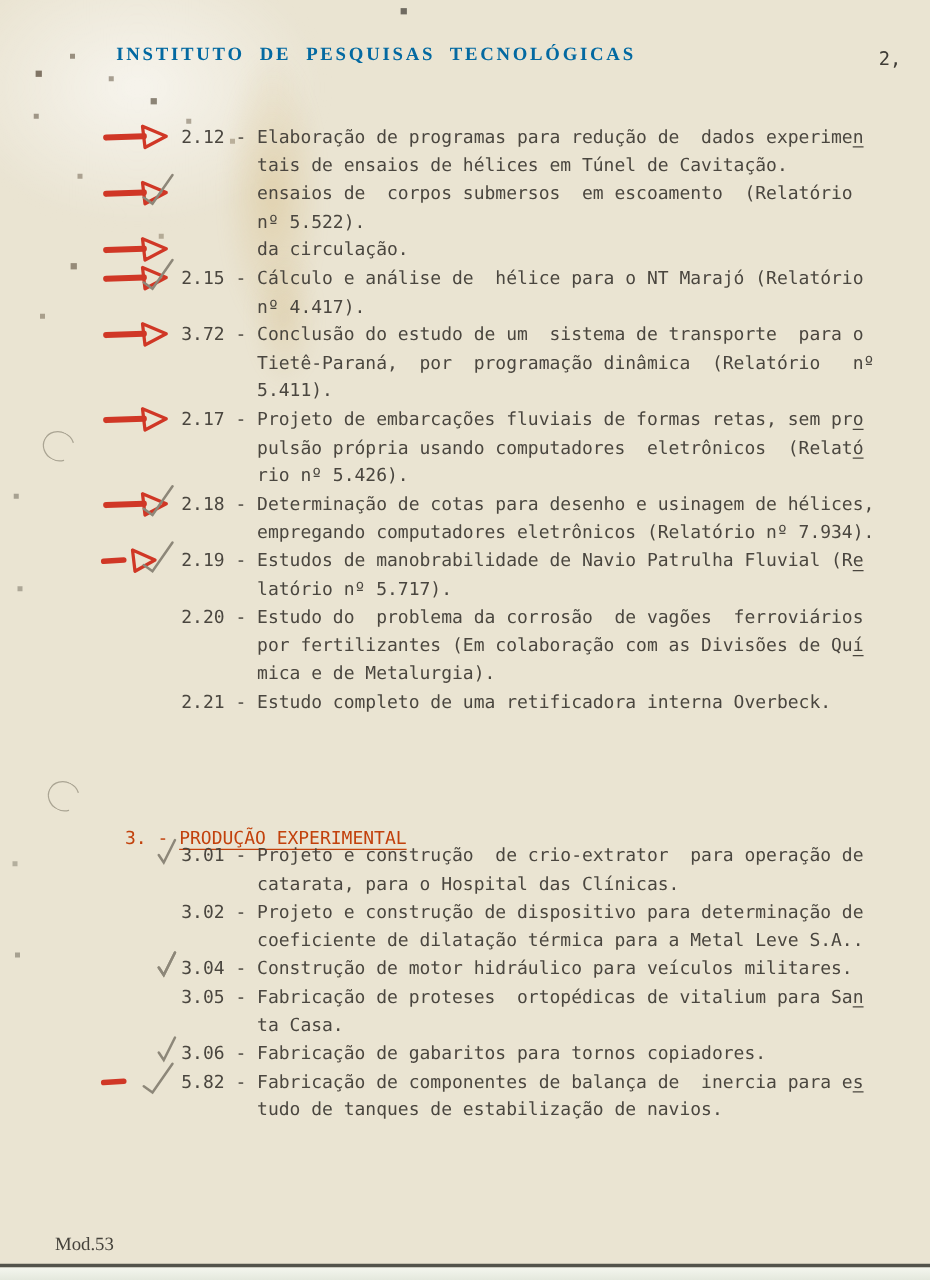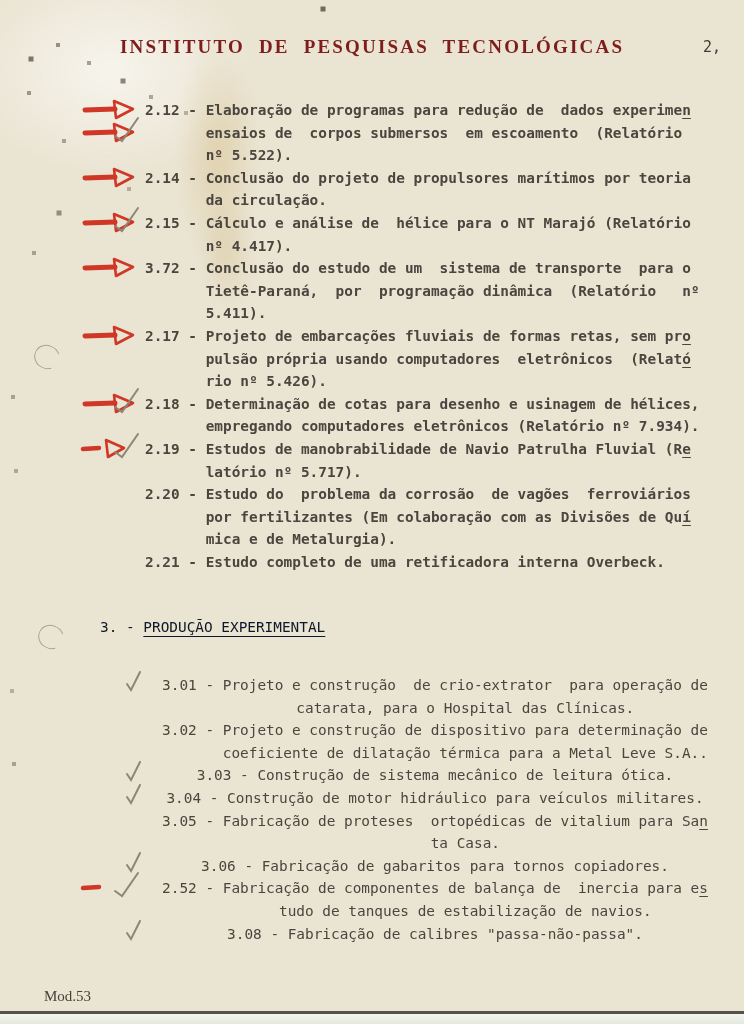--- a/index.html
+++ b/index.html
@@ -24,28 +24,28 @@
         128px 188px 0 1px rgba(100,84,60,.4), 58px 212px 0 1.5px rgba(80,66,48,.55),
         33px 252px 0 1px rgba(90,76,56,.45), 322px 8px 0 1.5px rgba(60,56,48,.7),
         12px 396px 0 1px rgba(100,94,80,.5), 15px 470px 0 1px rgba(100,94,80,.45),
         11px 690px 0 1px rgba(100,94,80,.4), 13px 763px 0 1px rgba(100,94,80,.5);}
   .pencil-circle{position:absolute;width:24px;height:22px;border:1.6px solid rgba(118,112,96,.55);
         border-radius:50%;border-right-color:transparent;transform:rotate(28deg);}
   #circle1{left:34px;top:345px;}
   #circle2{left:38px;top:625px;}
   
   .inst{position:absolute;left:93px;top:36px;font-family:"Liberation Serif","DejaVu Serif",serif;
-        font-size:19px;font-weight:600;letter-spacing:2.2px;color:#7f1d1d;white-space:pre;margin-left:27px;}
+        font-size:15px;font-weight:600;letter-spacing:2.2px;color:#0369a1;white-space:pre;}
   .pagenum{position:absolute;left:703px;top:38px;font-size:15px;color:#3f3c36;}
   
   .col{position:absolute;font-size:14.4px;line-height:22.6px;white-space:pre;color:var(--ink,#4a463f);}
-  #sec2{left:145px;top:99px;width:580px;font-weight:bold;}
-  #sec3{left:145px;top:674px;width:580px;text-align:center;}
-  .heading3{position:absolute;left:100px;top:616px;font-size:14.4px;line-height:22.6px;
-        white-space:pre;color:#0f172a;}
+  #sec2{left:145px;top:99px;width:580px;}
+  #sec3{left:145px;top:674px;width:580px;}
+  .heading3{position:absolute;left:100px;top:660px;font-size:14.4px;line-height:22.6px;
+        white-space:pre;color:#c2410c;}
   .heading3 .underline{text-decoration:underline;text-underline-offset:4px;
         text-decoration-thickness:1.4px;}
   .line{position:relative;}
   .u{text-decoration:underline;text-underline-offset:3px;text-decoration-thickness:1.4px;}
   .markzone{position:absolute;left:-64px;top:-3px;width:62px;height:26px;pointer-events:none;}
   .markzone svg{display:block;width:62px;height:26px;overflow:visible;}
   
   .edge-line{position:absolute;left:0;top:1011px;width:744px;height:3px;background:#53534b;}
   .edge-strip{position:absolute;left:0;top:1014px;width:744px;height:10px;
         background:linear-gradient(#f4f6ee,#e4e8dd);}
@@ -61,28 +61,28 @@
   <div class="specks"></div>
   <div class="pencil-circle" id="circle1"></div>
   <div class="pencil-circle" id="circle2"></div>
 
   <div class="inst">INSTITUTO  DE  PESQUISAS  TECNOLÓGICAS</div>
   <div class="pagenum">2,</div>
 
   <div class="col" id="sec2"><div class="item"><div class="line"><span class="markzone"><svg viewBox="0 0 62 26" xmlns="http://www.w3.org/2000/svg">
               <line x1="4" y1="14" x2="34" y2="13" stroke="#d03726" stroke-width="5" stroke-linecap="round"></line>
           <path d="M33 5 L52 13 L35 22 Z" fill="none" stroke="#d03726" stroke-width="2.6" stroke-linejoin="round"></path>
-            </svg></span><span>2.12 - Elaboração de programas para redução de  dados experime</span><span class="u">n</span></div></div><div class="item"><div class="line"><span class="markzone"><svg viewBox="0 0 62 26" xmlns="http://www.w3.org/2000/svg">
+            </svg></span><span>2.12 - Elaboração de programas para redução de  dados experime</span><span class="u">n</span></div><div class="line"><span>       tais de ensaios de hélices em Túnel de Cavitação.</span></div></div><div class="item"><div class="line"><span class="markzone"><svg viewBox="0 0 62 26" xmlns="http://www.w3.org/2000/svg">
               <line x1="4" y1="14" x2="34" y2="13" stroke="#d03726" stroke-width="5" stroke-linecap="round"></line>
           <path d="M33 5 L52 13 L35 22 Z" fill="none" stroke="#d03726" stroke-width="2.6" stroke-linejoin="round"></path>
               <path d="M34 17 L41 22 L57 -1" fill="none" stroke="#8d8779" stroke-width="2" stroke-linecap="round"></path>
             </svg></span></div><div class="line"><span>       ensaios de  corpos submersos  em escoamento  (Relatório</span></div><div class="line"><span>       nº 5.522).</span></div></div><div class="item"><div class="line"><span class="markzone"><svg viewBox="0 0 62 26" xmlns="http://www.w3.org/2000/svg">
               <line x1="4" y1="14" x2="34" y2="13" stroke="#d03726" stroke-width="5" stroke-linecap="round"></line>
           <path d="M33 5 L52 13 L35 22 Z" fill="none" stroke="#d03726" stroke-width="2.6" stroke-linejoin="round"></path>
-            </svg></span><span>2.14 - Conclusão do projeto de propulsores marítimos por teoria</span></div><div class="line"><span>       da circulação.</span></div></div><div class="item"><div class="line"><span class="markzone"><svg viewBox="0 0 62 26" xmlns="http://www.w3.org/2000/svg">
+            </svg></span></div><div class="line"><span>       da circulação.</span></div></div><div class="item"><div class="line"><span class="markzone"><svg viewBox="0 0 62 26" xmlns="http://www.w3.org/2000/svg">
               <line x1="4" y1="14" x2="34" y2="13" stroke="#d03726" stroke-width="5" stroke-linecap="round"></line>
           <path d="M33 5 L52 13 L35 22 Z" fill="none" stroke="#d03726" stroke-width="2.6" stroke-linejoin="round"></path>
               <path d="M34 17 L41 22 L57 -1" fill="none" stroke="#8d8779" stroke-width="2" stroke-linecap="round"></path>
             </svg></span><span>2.15 - Cálculo e análise de  hélice para o NT Marajó (Relatório</span></div><div class="line"><span>       nº 4.417).</span></div></div><div class="item"><div class="line"><span class="markzone"><svg viewBox="0 0 62 26" xmlns="http://www.w3.org/2000/svg">
               <line x1="4" y1="14" x2="34" y2="13" stroke="#d03726" stroke-width="5" stroke-linecap="round"></line>
           <path d="M33 5 L52 13 L35 22 Z" fill="none" stroke="#d03726" stroke-width="2.6" stroke-linejoin="round"></path>
             </svg></span><span>3.72 - Conclusão do estudo de um  sistema de transporte  para o</span></div><div class="line"><span>       Tietê-Paraná,  por  programação dinâmica  (Relatório   nº</span></div><div class="line"><span>       5.411).</span></div></div><div class="item"><div class="line"><span class="markzone"><svg viewBox="0 0 62 26" xmlns="http://www.w3.org/2000/svg">
               <line x1="4" y1="14" x2="34" y2="13" stroke="#d03726" stroke-width="5" stroke-linecap="round"></line>
           <path d="M33 5 L52 13 L35 22 Z" fill="none" stroke="#d03726" stroke-width="2.6" stroke-linejoin="round"></path>
             </svg></span><span>2.17 - Projeto de embarcações fluviais de formas retas, sem pr</span><span class="u">o</span></div><div class="line"><span>       pulsão própria usando computadores  eletrônicos  (Relat</span><span class="u">ó</span></div><div class="line"><span>       rio nº 5.426).</span></div></div><div class="item"><div class="line"><span class="markzone"><svg viewBox="0 0 62 26" xmlns="http://www.w3.org/2000/svg">
@@ -94,27 +94,25 @@
               <path d="M25 5 L43 13 L27 22 Z" fill="none" stroke="#d03726" stroke-width="2.6" stroke-linejoin="round"></path>
               <path d="M34 17 L41 22 L57 -1" fill="none" stroke="#8d8779" stroke-width="2" stroke-linecap="round"></path>
             </svg></span><span>2.19 - Estudos de manobrabilidade de Navio Patrulha Fluvial (R</span><span class="u">e</span></div><div class="line"><span>       latório nº 5.717).</span></div></div><div class="item"><div class="line"><span>2.20 - Estudo do  problema da corrosão  de vagões  ferroviários</span></div><div class="line"><span>       por fertilizantes (Em colaboração com as Divisões de Qu</span><span class="u">í</span></div><div class="line"><span>       mica e de Metalurgia).</span></div></div><div class="item"><div class="line"><span>2.21 - Estudo completo de uma retificadora interna Overbeck.</span></div></div></div>
 
   <div class="heading3"><span>3. - </span><span class="underline">PRODUÇÃO EXPERIMENTAL</span></div>
 
   <div class="col" id="sec3"><div class="item"><div class="line"><span class="markzone"><svg viewBox="0 0 62 26" xmlns="http://www.w3.org/2000/svg">
               <path d="M46 13 L50 19 L59 1" fill="none" stroke="#8d8779" stroke-width="2" stroke-linecap="round"></path>
             </svg></span><span>3.01 - Projeto e construção  de crio-extrator  para operação de</span></div><div class="line"><span>       catarata, para o Hospital das Clínicas.</span></div></div><div class="item"><div class="line"><span>3.02 - Projeto e construção de dispositivo para determinação de</span></div><div class="line"><span>       coeficiente de dilatação térmica para a Metal Leve S.A..</span></div></div><div class="item"><div class="line"><span class="markzone"><svg viewBox="0 0 62 26" xmlns="http://www.w3.org/2000/svg">
               <path d="M46 13 L50 19 L59 1" fill="none" stroke="#8d8779" stroke-width="2" stroke-linecap="round"></path>
-            </svg></span><span>3.03 - Construção de sistema mecânico de leitura ótica.</span></div></div><div class="item"><div class="line"><span class="markzone"><svg viewBox="0 0 62 26" xmlns="http://www.w3.org/2000/svg">
+            </svg></span></div></div><div class="item"><div class="line"><span class="markzone"><svg viewBox="0 0 62 26" xmlns="http://www.w3.org/2000/svg">
               <path d="M46 13 L50 19 L59 1" fill="none" stroke="#8d8779" stroke-width="2" stroke-linecap="round"></path>
             </svg></span><span>3.04 - Construção de motor hidráulico para veículos militares.</span></div></div><div class="item"><div class="line"><span>3.05 - Fabricação de proteses  ortopédicas de vitalium para Sa</span><span class="u">n</span></div><div class="line"><span>       ta Casa.</span></div></div><div class="item"><div class="line"><span class="markzone"><svg viewBox="0 0 62 26" xmlns="http://www.w3.org/2000/svg">
               <path d="M46 13 L50 19 L59 1" fill="none" stroke="#8d8779" stroke-width="2" stroke-linecap="round"></path>
             </svg></span><span>3.06 - Fabricação de gabaritos para tornos copiadores.</span></div></div><div class="item"><div class="line"><span class="markzone"><svg viewBox="0 0 62 26" xmlns="http://www.w3.org/2000/svg">
               <line x1="2" y1="14" x2="18" y2="13" stroke="#d03726" stroke-width="4.5" stroke-linecap="round"></line>
               <path d="M34 17 L41 22 L57 -1" fill="none" stroke="#8d8779" stroke-width="2" stroke-linecap="round"></path>
-            </svg></span><span>2.52 - Fabricação de componentes de balança de  inercia para e</span><span class="u">s</span></div><div class="line"><span>       tudo de tanques de estabilização de navios.</span></div></div><div class="item"><div class="line"><span class="markzone"><svg viewBox="0 0 62 26" xmlns="http://www.w3.org/2000/svg">
-              <path d="M46 13 L50 19 L59 1" fill="none" stroke="#8d8779" stroke-width="2" stroke-linecap="round"></path>
-            </svg></span><span>3.08 - Fabricação de calibres "passa-não-passa".</span></div></div></div>
+            </svg></span><span>5.82 - Fabricação de componentes de balança de  inercia para e</span><span class="u">s</span></div><div class="line"><span>       tudo de tanques de estabilização de navios.</span></div></div></div>
 
   <div class="foot">Mod.53</div>
   <div class="edge-line"></div>
   <div class="edge-strip"></div>
 </div>
 
 </body></html>

